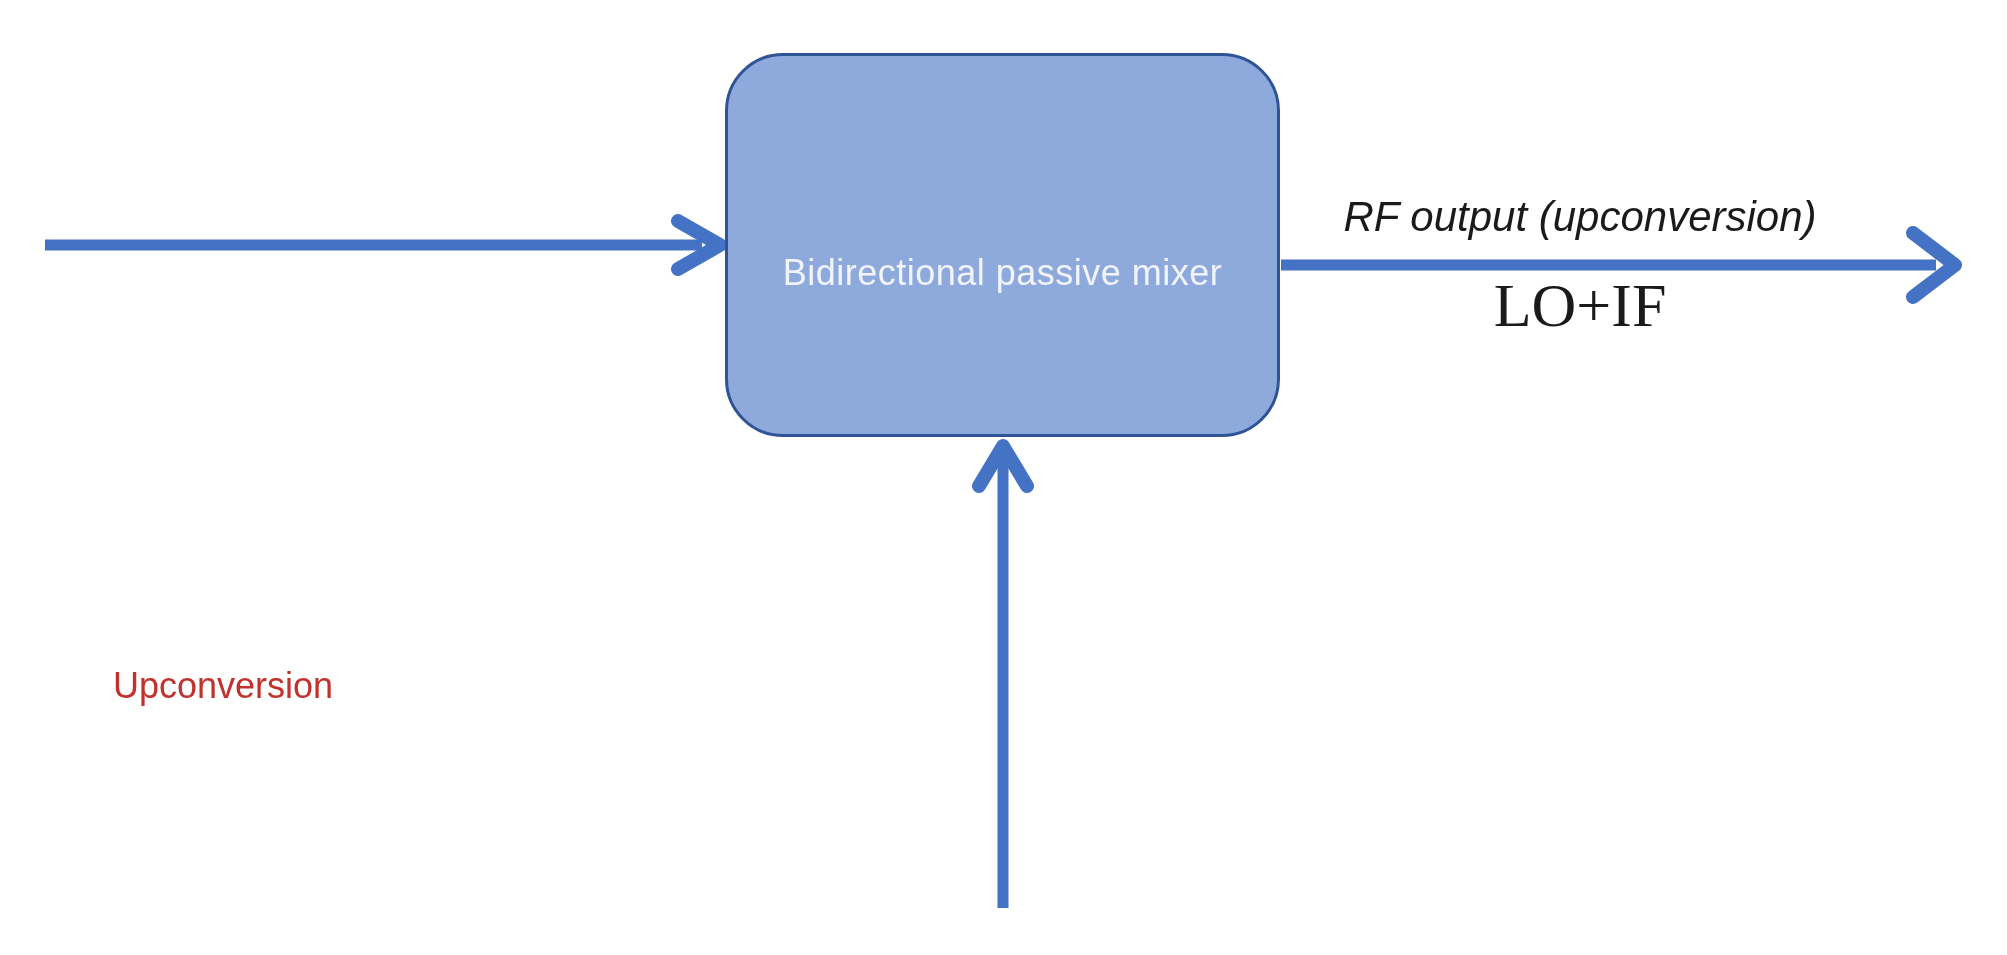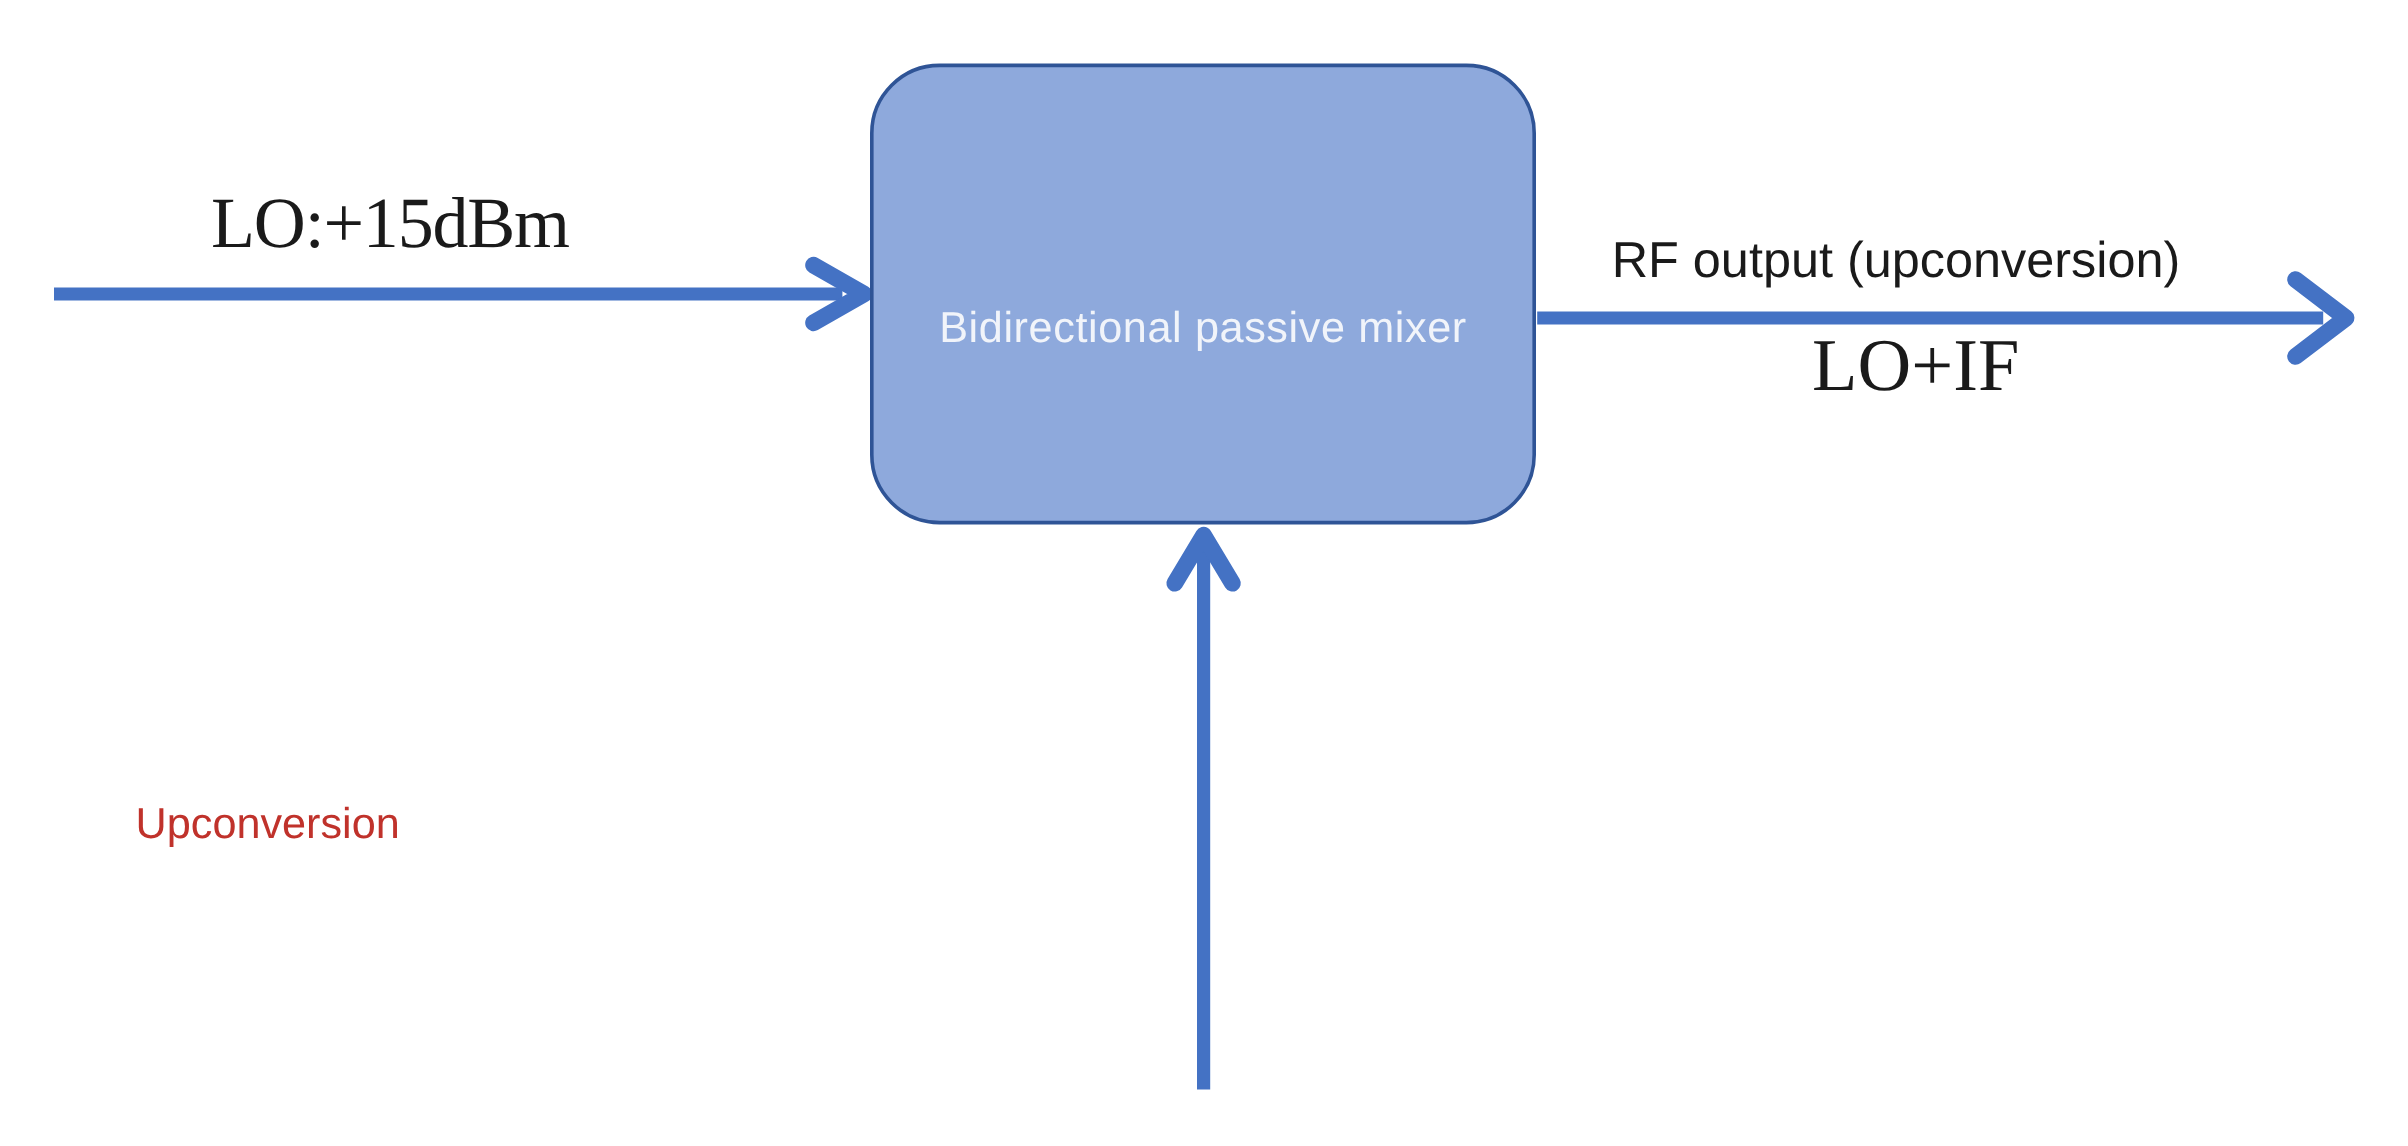--- a/index.html
+++ b/index.html
@@ -69,24 +69,25 @@
     font-family: "Liberation Serif", serif;
     font-size: 60px;
     line-height: 1.2;
     letter-spacing: -1px;
   }
   .rf-output-label {
     left: 1330px; top: 192px; width: 500px;
     text-align: center;
     font-size: 42px;
     line-height: 1.2;
+    font-style: italic;
   }
   .rf-product {
-    left: 1510px; width: 300px;
-    text-align: left;
+    left: 1430px; width: 300px;
+    text-align: center;
     font-family: "Liberation Serif", serif;
     font-size: 62px;
     line-height: 1.15;
   }
   .rf-product-1 { top: 270px; }
   .rf-product-2 { top: 349px; }
   .if-input-label {
     left: 1036px; top: 657px;
     font-size: 42px;
     line-height: 1.2;
@@ -115,21 +116,20 @@
     <g>
       <path class="arrow-line" d="M1003 908 V 452"></path>
       <path class="arrow-head" d="M979 486 L1003 446 L1027 486"></path>
     </g>
   </svg>
 
   <div class="mixer-box">
     <span>Bidirectional passive mixer</span>
   </div>
 
-  <div class="label lo-label">LO:+15dBm</div>
 
   <div class="label rf-output-label">RF output (upconversion)</div>
 
   <div class="label rf-product rf-product-1">LO+IF</div>
 
 
 
   <div class="label mode-label">Upconversion</div>
 
 </div>

